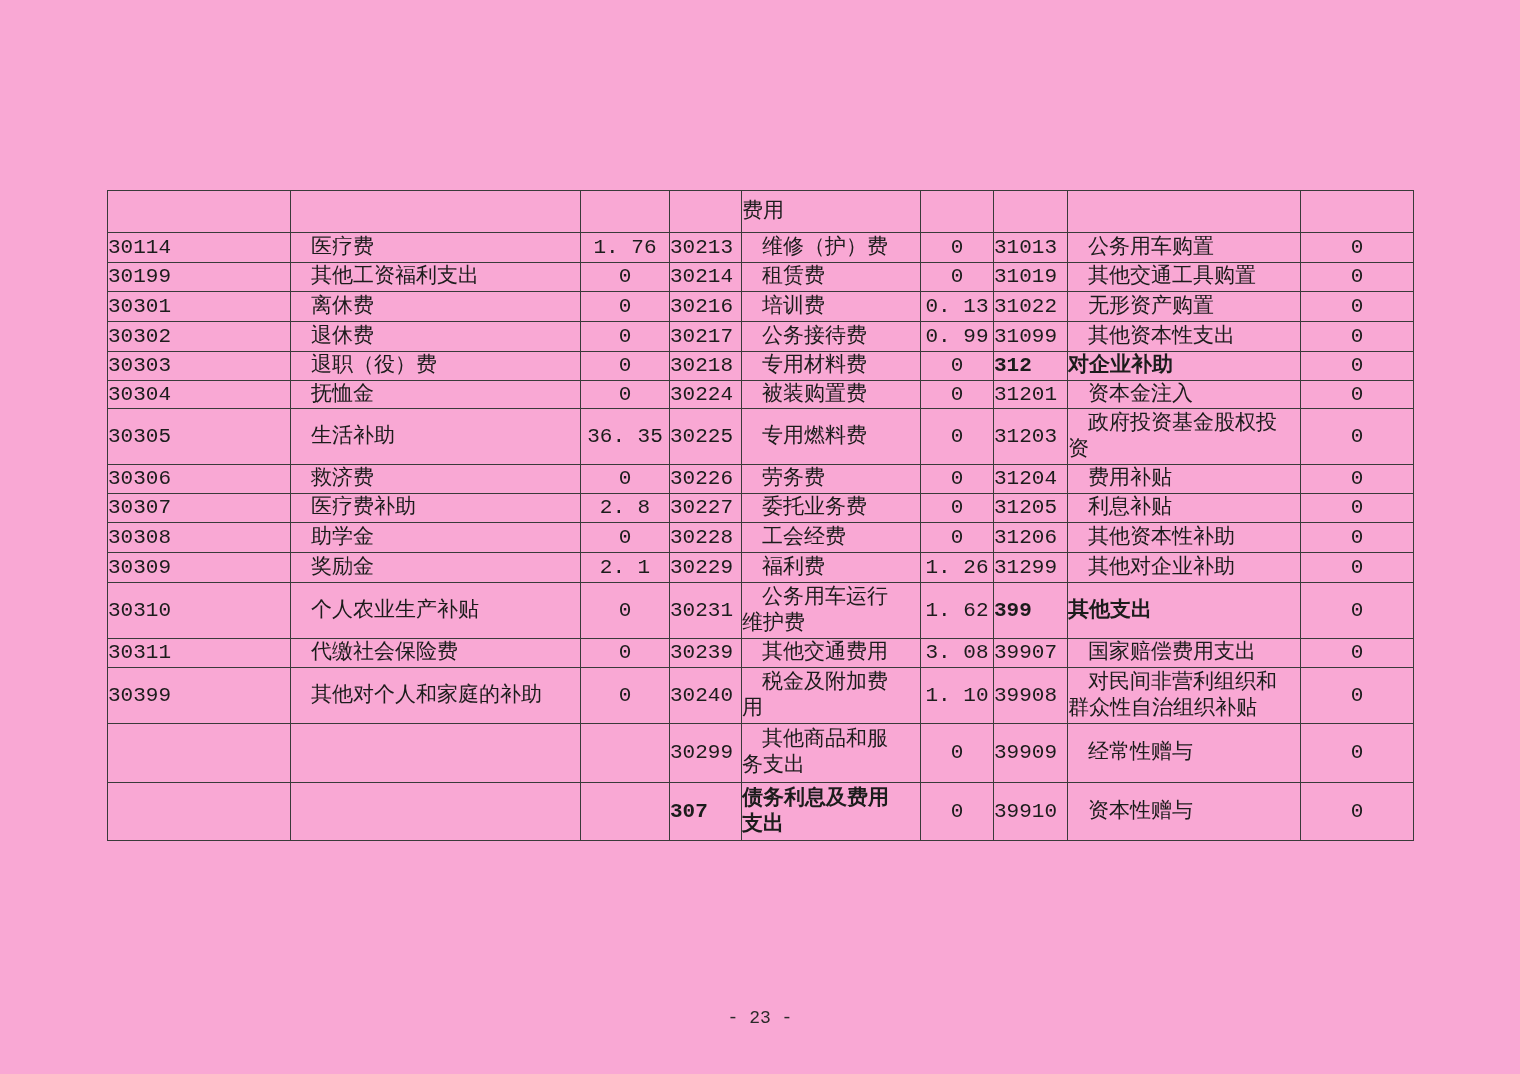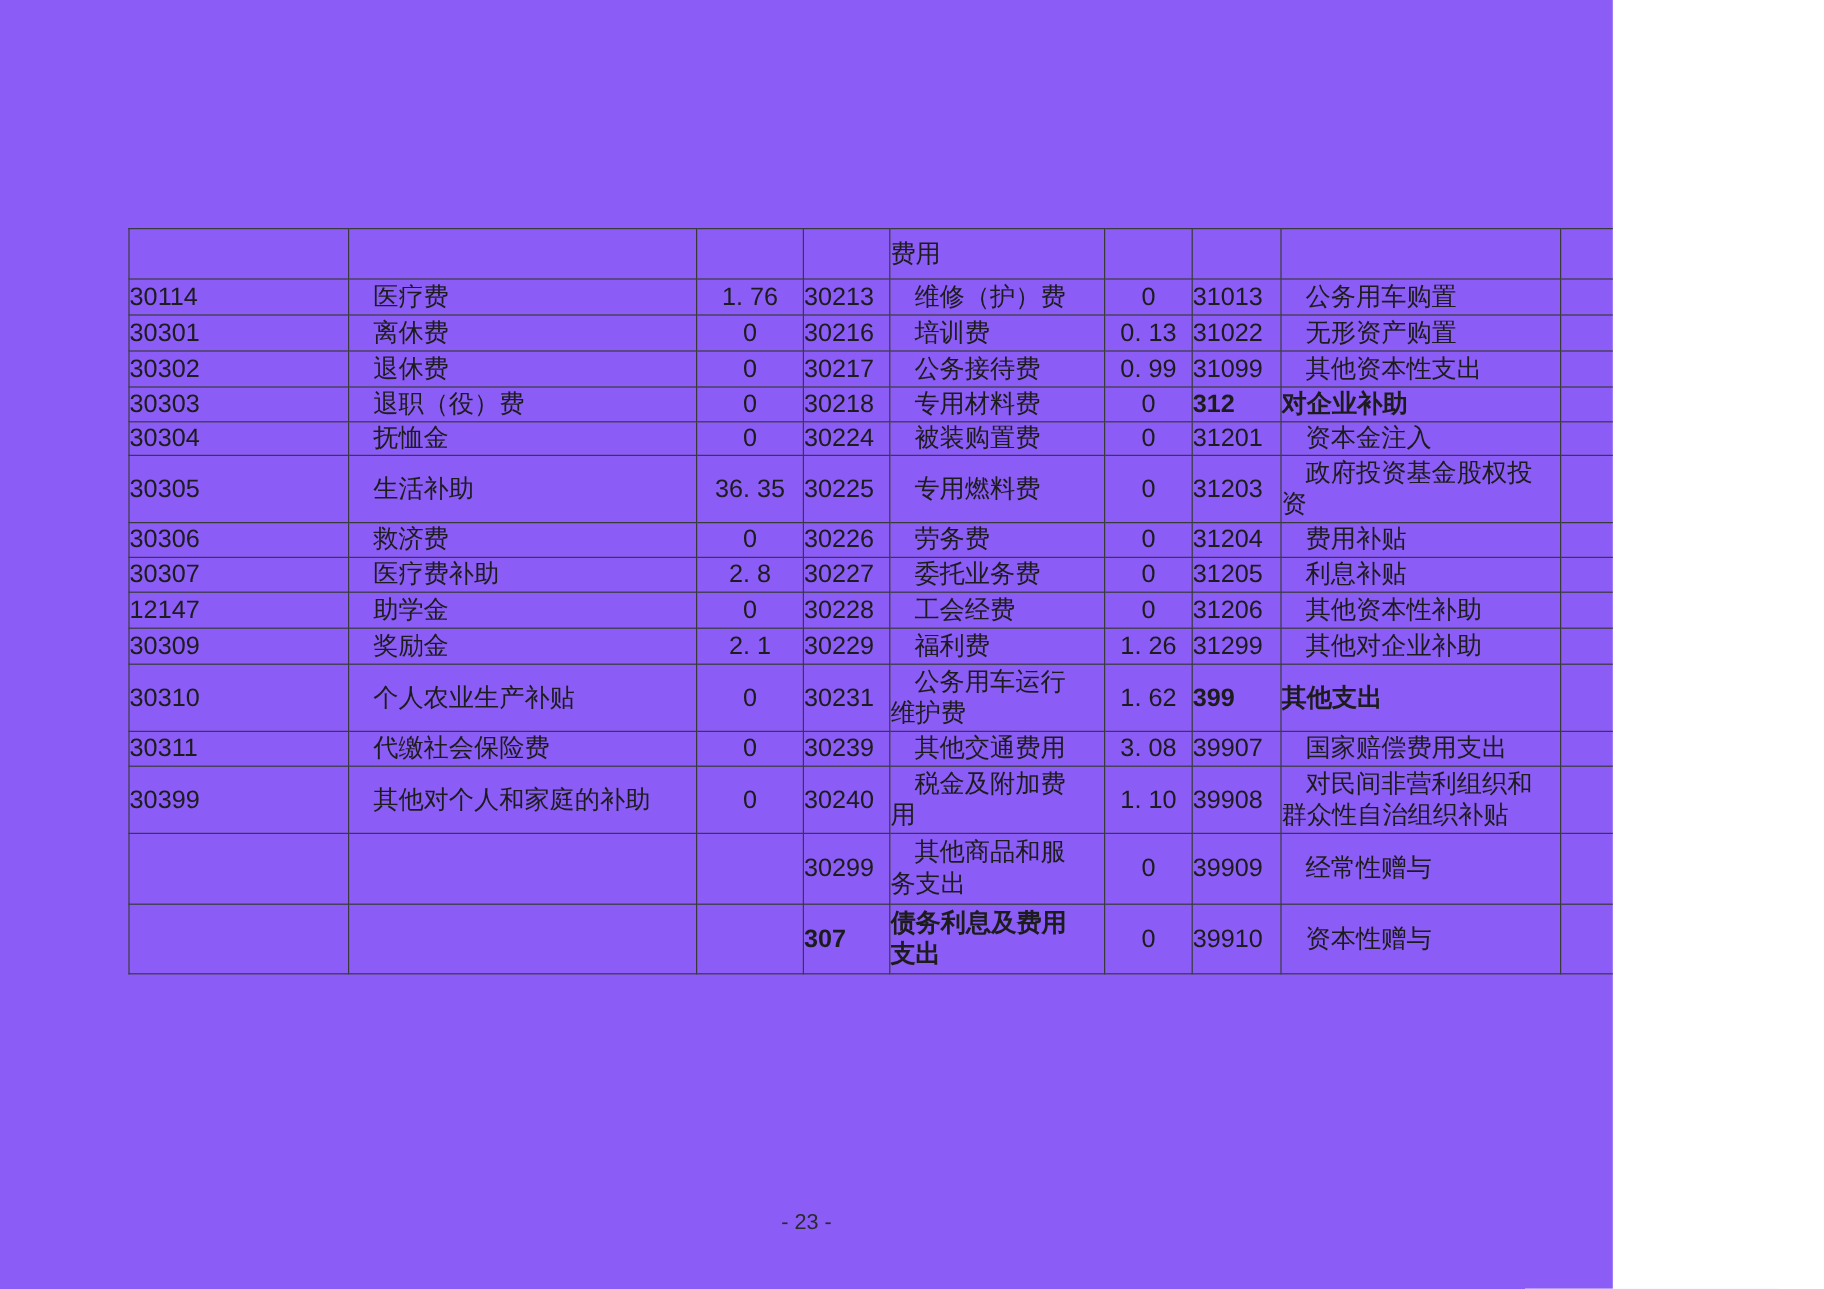--- a/index.html
+++ b/index.html
@@ -1,21 +1,21 @@
 <!DOCTYPE html>
 <html><head>
 <meta charset="utf-8">
 <style>
   html, body { margin: 0; padding: 0; background: #ffffff; }
   .page {
     position: relative;
-    width: 1344px;
+    width: 1520px;
     height: 1074px;
-    background: #8b5cf6;
-    font-family: Liberation Sans, sans-serif;
+    background: #f9a8d4;
+    font-family: Liberation Mono, monospace;
     color: #1c1c1c;
     overflow: hidden;
   }
   table.budget {
     position: absolute;
     left: 107px;
     top: 190px;
     width: 1306px;
     border-collapse: collapse;
     table-layout: fixed;
@@ -75,20 +75,31 @@
           <td class="code">30114</td>
           <td class="name">医疗费</td>
           <td class="value">1. 76</td>
           <td class="code">30213</td>
           <td class="name">维修（护）费</td>
           <td class="value">0</td>
           <td class="code">31013</td>
           <td class="name">公务用车购置</td>
           <td class="value">0</td>
         </tr>
+        <tr style="height: 29px;">
+          <td class="code">30199</td>
+          <td class="name">其他工资福利支出</td>
+          <td class="value">0</td>
+          <td class="code">30214</td>
+          <td class="name">租赁费</td>
+          <td class="value">0</td>
+          <td class="code">31019</td>
+          <td class="name">其他交通工具购置</td>
+          <td class="value">0</td>
+        </tr>
         <tr style="height: 30px;">
           <td class="code">30301</td>
           <td class="name">离休费</td>
           <td class="value">0</td>
           <td class="code">30216</td>
           <td class="name">培训费</td>
           <td class="value">0. 13</td>
           <td class="code">31022</td>
           <td class="name">无形资产购置</td>
           <td class="value">0</td>
@@ -154,21 +165,21 @@
           <td class="name">医疗费补助</td>
           <td class="value">2. 8</td>
           <td class="code">30227</td>
           <td class="name">委托业务费</td>
           <td class="value">0</td>
           <td class="code">31205</td>
           <td class="name">利息补贴</td>
           <td class="value">0</td>
         </tr>
         <tr style="height: 30px;">
-          <td class="code">12147</td>
+          <td class="code">30308</td>
           <td class="name">助学金</td>
           <td class="value">0</td>
           <td class="code">30228</td>
           <td class="name">工会经费</td>
           <td class="value">0</td>
           <td class="code">31206</td>
           <td class="name">其他资本性补助</td>
           <td class="value">0</td>
         </tr>
         <tr style="height: 30px;">

